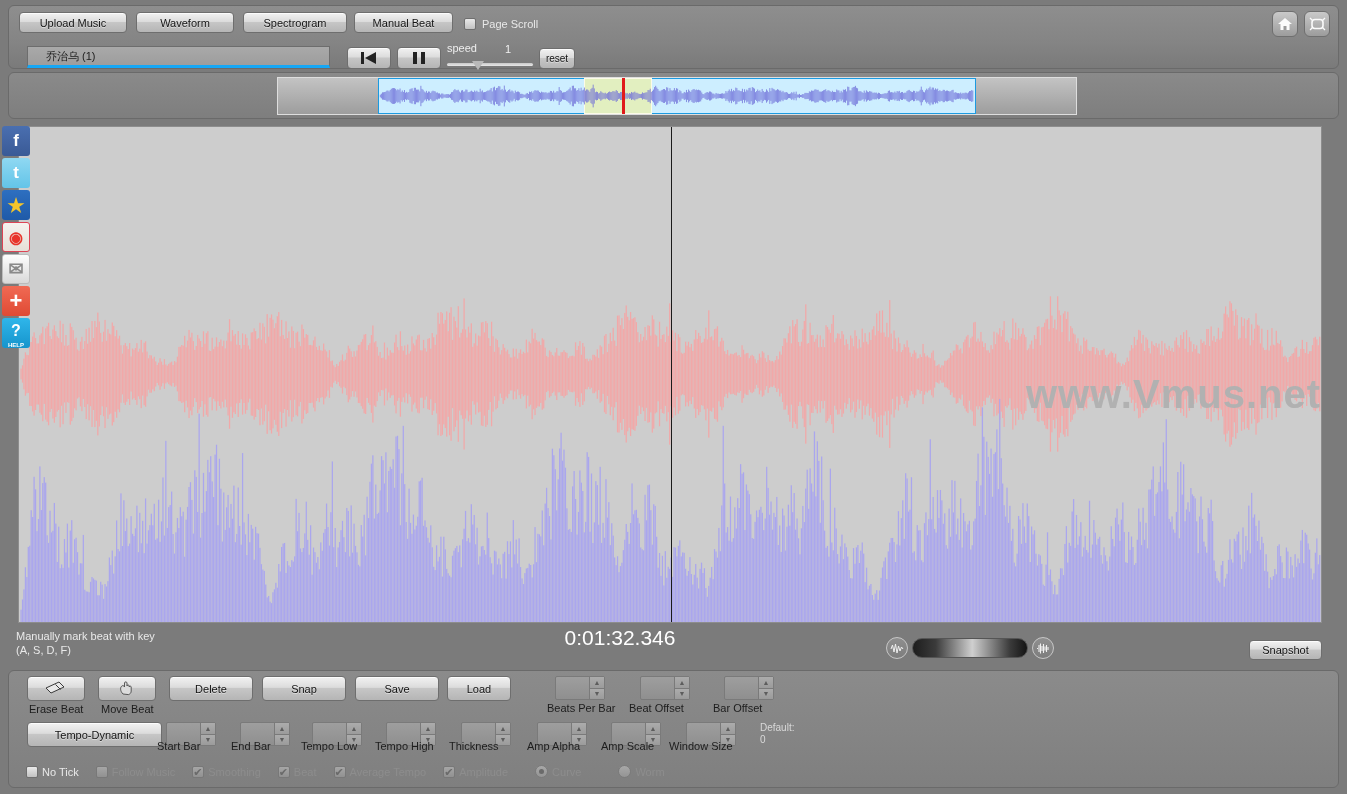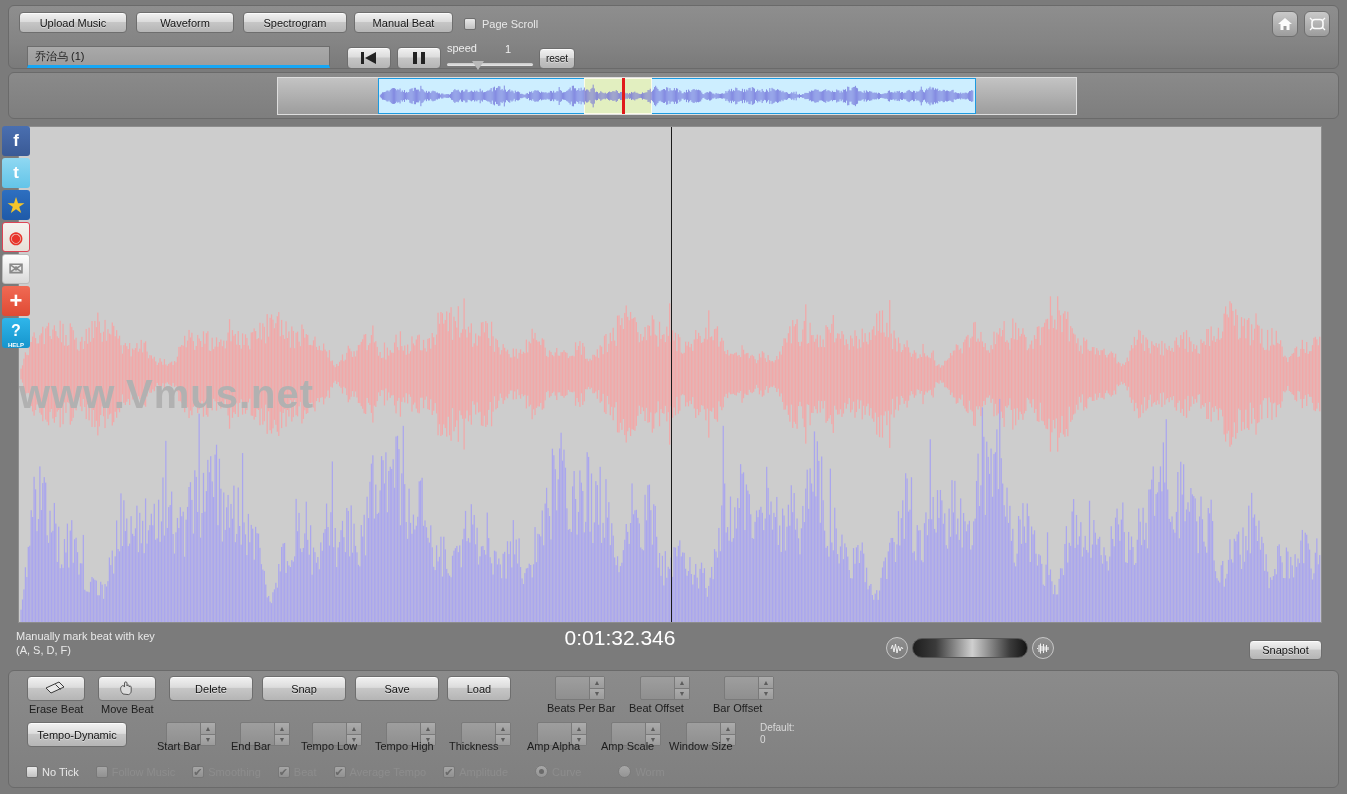--- a/index.html
+++ b/index.html
@@ -55,21 +55,21 @@
   .chk-box.dim { background: linear-gradient(to bottom,#a6a6a6,#919191); border-color:#787878; }
   .chk-box.dim.checked::after { color:#6a6a6a; }
   .chk-label { font-size: 11px; color: #e8e8e8; white-space: nowrap; }
   .chk-label.dim { color: #8d8d8d; }
 
   #title-field {
     position: absolute; left: 18px; top: 40px; width: 303px; height: 22px;
     background: linear-gradient(to bottom,#a9a9a9,#9d9d9d);
     border: 1px solid #6d6d6d; border-bottom: 3px solid #16a7f5;
     color: #1d1d1d; font-size: 11px;
-    display: flex; align-items: center; padding-left: 7px;
+    display: flex; align-items: center; padding-left: 18px;
     overflow: hidden; white-space: nowrap;
   }
 
   #btn-rewind { position: absolute; left: 338px; top: 41px; width: 44px; height: 22px; }
   #btn-pause  { position: absolute; left: 388px; top: 41px; width: 44px; height: 22px; }
   .transport-glyph { display: flex; align-items: center; gap: 1px; }
 
   #speed-wrap { position: absolute; left: 438px; top: 36px; width: 86px; height: 30px; }
   #speed-label { position: absolute; left: 0; top: 0; font-size: 11px; color: #eee; }
   #speed-value { position: absolute; left: 58px; top: 1px; font-size: 11px; color: #f2f2f2; }
@@ -129,21 +129,21 @@
     background: #cdcdcd; border: 1px solid #8d8d8d;
     overflow: hidden;
   }
   #wave-svg { position:absolute; left:0; top:0; width:100%; height:100%; }
   #main-playhead {
     position: absolute; left: 652px; top: 0; width: 1px; height: 100%;
     background: #1a1a1a;
   }
   #watermark {
     position: absolute; left: 0; right: 0; top: 245px;
-    text-align: left;
+    text-align: right;
     font-size: 40px; font-weight: bold; color: #b1b1b1;
     letter-spacing: 1px; user-select: none;
   }
 
   
   #social-rail { position: absolute; left: 2px; top: 126px; width: 28px; }
   .social {
     width: 28px; height: 30px; margin-bottom: 2px;
     display: flex; align-items: center; justify-content: center;
     cursor: pointer; border-radius: 3px;
@@ -2771,21 +2771,21 @@
 
   <div class="spinner" style="left:715px; top:5px;">
     <div class="spin-field"></div>
     <div class="spin-arrows">
       <div class="spin-up">▲</div>
       <div class="spin-dn">▼</div>
     </div>
   </div>
   <div class="spin-label" style="left:704px; top:31px; width:68px;">Bar Offset</div>
 
-  <div class="btn tool-btn" style="left:18px; top:51px; width:100px;">
+  <div class="btn tool-btn" style="left:18px; top:51px; width:135px;">
     <span>Tempo-Dynamic</span>
   </div>
 
   <div class="spinner" style="left:157px; top:51px;">
     <div class="spin-field"></div>
     <div class="spin-arrows">
       <div class="spin-up">▲</div>
       <div class="spin-dn">▼</div>
     </div>
   </div>

